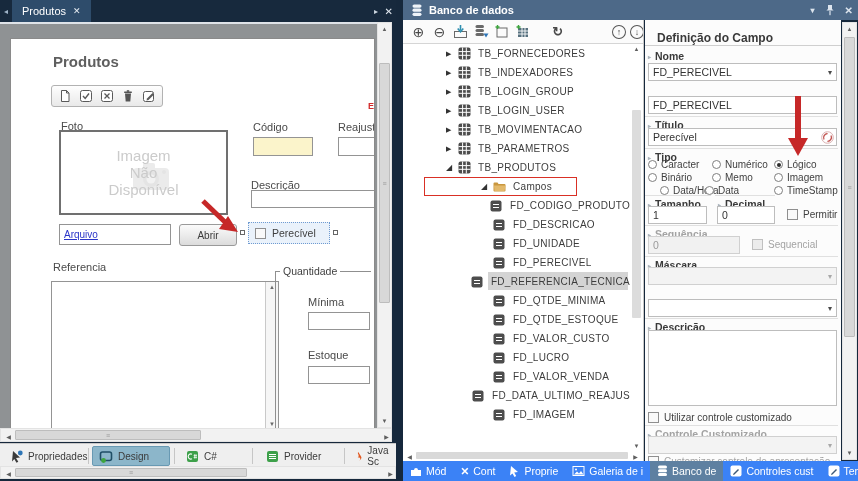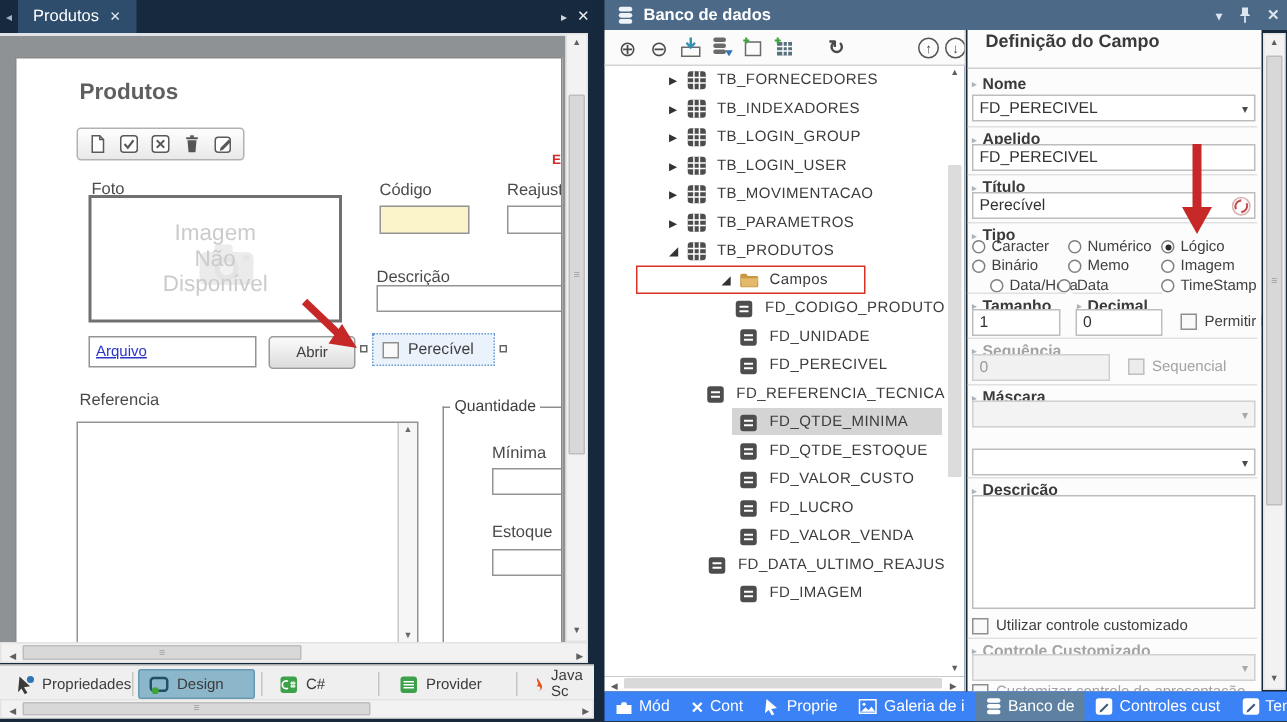--- a/index.html
+++ b/index.html
@@ -16,21 +16,21 @@
 #page{position:absolute;left:10px;top:14px;width:365px;height:392px;background:#fff;border:1px solid #8a8a8a;overflow:hidden}
 .flabel{position:absolute;font-size:11px;color:#4a4a4a}
 .tbx{position:absolute;border:1px solid #949494;background:#fff}
 .btn5{position:absolute;left:40px;top:46px;width:112px;height:22px;border:1px solid #b2b2b2;border-radius:3px;background:linear-gradient(#fefefe,#e9e9e9);display:flex;align-items:center;justify-content:space-around;padding:0 3px}
 .imgbox{position:absolute;left:48px;top:91px;width:169px;height:85px;border:2px solid #707070;display:flex;flex-direction:column;align-items:center;justify-content:center;color:#cbcbcb;font-size:15px;line-height:17px}
 .lnk{color:#2a35c8;text-decoration:underline;font-size:10px}
 .pushbtn{position:absolute;left:168px;top:185px;width:58px;height:22px;background:linear-gradient(#fbfbfb,#dcdcdc);border:1px solid #9a9a9a;border-radius:3px;font-size:10px;color:#3b3b3b;display:flex;align-items:center;justify-content:center}
 .chkwrap{position:absolute;left:237px;top:183px;width:82px;height:22px;border:1px dotted #6f9bd1;background:#eaf2fb;display:flex;align-items:center;gap:6px;padding-left:6px;font-size:10.5px;color:#3f3f3f}
 .cb{width:11px;height:11px;border:1px solid #8f8f8f;background:#f9f9f9;display:inline-block;flex:none}
 .hdl{position:absolute;width:5px;height:5px;border:1px solid #666;background:#fff}
-.fs{position:absolute;left:284px;top:232px;width:96px;height:159px;border:1px solid #8f8f8f;border-right:none}
+.fs{position:absolute;left:264px;top:232px;width:96px;height:159px;border:1px solid #8f8f8f;border-right:none}
 .fs legend,.fslegend{position:absolute;left:4px;top:-7px;background:#fff;padding:0 3px;font-size:10.5px;color:#3f3f3f}
 .minisb{position:absolute;right:0;top:0;bottom:0;width:13px;border-left:1px solid #c9c9c9;background:#f6f6f6;display:flex;flex-direction:column;justify-content:space-between;align-items:center;padding:2px 0;font-size:6px;color:#6a6a6a}
 
 .vsb{position:absolute;width:15px;background:#f2f2f2;border:1px solid #e3e3e3}
 .hsb{position:absolute;height:14px;background:#f2f2f2;border:1px solid #e3e3e3}
 .sbarrow{position:absolute;font-size:6px;color:#5f5f5f;text-align:center;width:13px}
 .sbthumb{position:absolute;background:#d8d8d8;border:1px solid #bdbdbd;border-radius:1px;display:flex;align-items:center;justify-content:center;color:#9a9a9a;font-size:7px}
 #viewtabs{position:absolute;left:0;top:443px;width:396px;height:24px;background:#efefef;border-top:1px solid #c9c9c9;font-size:10px;color:#3b3b3b}
 .vt{position:absolute;top:2px;height:20px;display:flex;align-items:center;gap:5px;padding:0 6px}
 .vt.active{background:#8cb6ca;border:1px solid #6899b3;border-radius:2px}
@@ -43,21 +43,21 @@
 #tree{position:absolute;left:403px;top:44px;width:227px;height:407px;background:#fff;overflow:hidden;font-size:10px;color:#3c3c3c}
 .trow{height:19px;display:flex;align-items:center;position:relative}
 .twisty{width:12px;font-size:7px;color:#333;flex:none}
 .tlabel{letter-spacing:.3px;white-space:nowrap}
 #selbar{position:absolute;left:85px;top:228px;width:140px;height:18px;background:#d4d4d4}
 #redbox{position:absolute;left:21px;top:133px;width:153px;height:19px;border:1px solid #d93025}
 #treevsb{position:absolute;left:630px;top:44px;width:13px;height:407px;background:#fff}
 #defdiv{position:absolute;left:643px;top:20px;width:1px;height:441px;background:#c9c9c9}
 
 #defpanel{position:absolute;left:645px;top:20px;width:196px;height:441px;background:#fcfcfc;overflow:hidden}
-#defheader{position:absolute;left:0;top:0;width:196px;height:26px;border-bottom:1px solid #cfcfcf;display:flex;align-items:flex-start;padding-left:12px;font-weight:bold;font-size:12px;color:#3a3a3a}
+#defheader{position:absolute;left:0;top:0;width:196px;height:26px;border-bottom:1px solid #cfcfcf;display:flex;align-items:flex-end;padding-left:12px;font-weight:bold;font-size:12px;color:#3a3a3a}
 .slabel{position:absolute;left:0;width:193px;border-top:1px solid #e0e0e0;padding:2px 0 0 3px;font-weight:bold;font-size:10.5px;color:#3a3a3a;display:flex;gap:4px;align-items:center}
 .slabel.nb{border-top:none}
 .slabel.dis{color:#a3a3a3}
 .tick{font-size:6px;color:#aab3bb}
 .tin{position:absolute;border:1px solid #bdbdbd;background:#fff;font:10.5px "Liberation Sans",sans-serif;color:#333;padding:0 4px;height:18px;width:189px;left:3px}
 .tin.dis{background:#f1f1f1;color:#9a9a9a;border-color:#d0d0d0}
 .dd{position:absolute;left:3px;width:189px;height:18px;border:1px solid #bdbdbd;background:#fff;font-size:10.5px;display:flex;align-items:center;padding:0 4px;color:#333}
 .dd .car{margin-left:auto;font-size:8px;color:#4a4a4a}
 .dd.dis{background:#f3f3f3;border-color:#d0d0d0}
 .dd.dis .car{color:#a8a8a8}
@@ -413,20 +413,30 @@
         <span class="tlabel">FD_CODIGO_PRODUTO</span>
       </div>
     <div class="trow">
         <span style="width:90px"></span>
         <span style="margin-right:8px">
           <svg width="12" height="12" viewBox="0 0 12 12">
             <rect x="0.5" y="0.5" width="11" height="11" rx="2" fill="#4d4d4d"></rect>
             <path d="M3 4.5h6M3 7.5h6" stroke="#fff" stroke-width="1.2"></path>
           </svg>
         </span>
+        <span class="tlabel">FD_DESCRICAO</span>
+      </div>
+    <div class="trow">
+        <span style="width:90px"></span>
+        <span style="margin-right:8px">
+          <svg width="12" height="12" viewBox="0 0 12 12">
+            <rect x="0.5" y="0.5" width="11" height="11" rx="2" fill="#4d4d4d"></rect>
+            <path d="M3 4.5h6M3 7.5h6" stroke="#fff" stroke-width="1.2"></path>
+          </svg>
+        </span>
         <span class="tlabel">FD_UNIDADE</span>
       </div>
     <div class="trow">
         <span style="width:90px"></span>
         <span style="margin-right:8px">
           <svg width="12" height="12" viewBox="0 0 12 12">
             <rect x="0.5" y="0.5" width="11" height="11" rx="2" fill="#4d4d4d"></rect>
             <path d="M3 4.5h6M3 7.5h6" stroke="#fff" stroke-width="1.2"></path>
           </svg>
         </span>
@@ -535,24 +545,20 @@
 
     <div class="slabel nb" style="top:28px">
         <span class="tick">▸</span>
         <b>Nome</b>
       </div>
     <div class="dd" style="top:43px">
         <span>FD_PERECIVEL</span>
         <span class="car">▾</span>
       </div>
 
-    <div class="slabel" style="top:64px">
-        <span class="tick">▸</span>
-        <b>Apelido</b>
-      </div>
     <input class="tin" style="top: 76px;" value="FD_PERECIVEL">
 
     <div class="slabel" style="top:96px">
         <span class="tick">▸</span>
         <b>Título</b>
       </div>
     <input class="tin" style="top: 108px;" value="Perecível">
     <svg width="13" height="13" viewBox="0 0 13 13" style="position:absolute;left:176px;top:111px">
         <circle cx="6.5" cy="6.5" r="5.8" fill="none" stroke="#d9b0b0" stroke-width="1"></circle>
         <path d="M3 8.5A4 4 0 0 1 6.5 2.7l-1-.2m4.5 2A4 4 0 0 1 6.5 10.3l1 .2" fill="none" stroke="#c0504d" stroke-width="1.3"></path>

